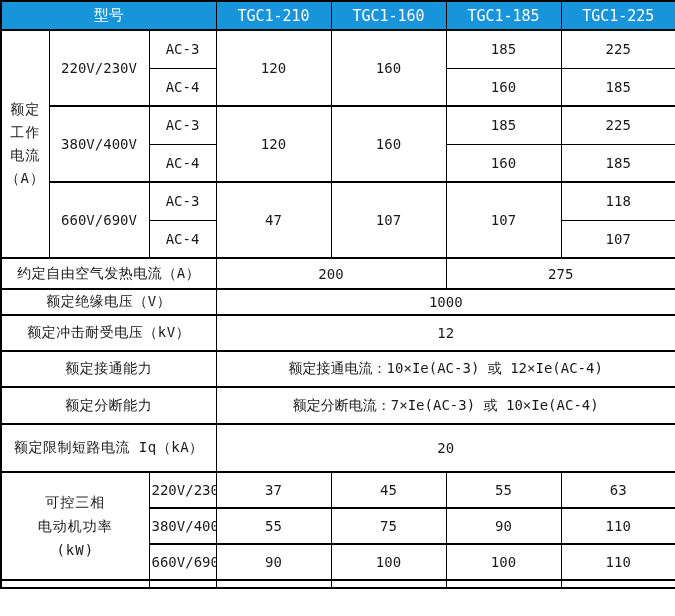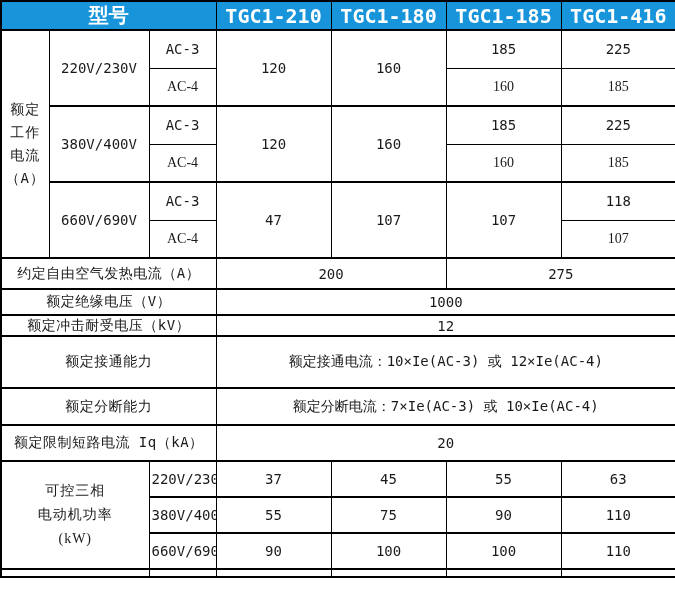--- a/index.html
+++ b/index.html
@@ -17,30 +17,29 @@
     border:2px solid var(--border);
   }
   td{
     border-left:1px solid var(--border);
     border-right:1px solid var(--border);
     border-top:2px solid var(--border);
     text-align:center;vertical-align:middle;
     font-size:14px;color:#1a1a1a;
     padding:0 2px;overflow:hidden;white-space:nowrap;
   }
-  tr.split td{border-top-width:1px;font-family:Liberation Serif, serif;}
+  tr.split td{border-top-width:1px;}
   td.hdr{
     background:var(--header-bg);
     color:var(--header-text);
-    font-size:20px;
+    font-size:15px;
     border-top:2px solid var(--border);
-    font-weight:bold;
   }
   td.vlabel div{line-height:23px;letter-spacing:1px;}
-  td.mlabel div{line-height:24px;letter-spacing:1px;font-family:Liberation Serif, serif;}
+  td.mlabel div{line-height:24px;letter-spacing:1px;}
   td.rowlabel{letter-spacing:0.5px;}
 </style>
 </head>
 <body>
 
 <div class="page">
   <table class="spec">
     <colgroup>
       <col style="width:48px">
         <col style="width:100px">
@@ -48,23 +47,23 @@
       <col style="width:115px">
         <col style="width:115px">
         <col style="width:115px">
         <col style="width:115px">
     </colgroup>
 
     <tbody>
         <tr style="height:29px">
       <td class="hdr" colspan="3">型号</td>
       <td class="hdr">TGC1-210</td>
-      <td class="hdr">TGC1-180</td>
+      <td class="hdr">TGC1-160</td>
       <td class="hdr">TGC1-185</td>
-      <td class="hdr">TGC1-416</td>
+      <td class="hdr">TGC1-225</td>
     </tr>
 
     <tr style="height:38px">
       <td class="vlabel" rowspan="6">
         <div>额定</div>
         <div>工作</div>
         <div>电流</div>
         <div>（A）</div>
       </td>
       <td rowspan="2">220V/230V</td>
@@ -111,36 +110,36 @@
       <td class="rowlabel" colspan="3">约定自由空气发热电流（A）</td>
       <td colspan="2">200</td>
       <td colspan="2">275</td>
     </tr>
 
     <tr style="height:26px">
       <td class="rowlabel" colspan="3">额定绝缘电压（V）</td>
       <td colspan="4">1000</td>
     </tr>
 
-    <tr style="height:21px">
+    <tr style="height:36px">
       <td class="rowlabel" colspan="3">额定冲击耐受电压（kV）</td>
       <td colspan="4">12</td>
     </tr>
 
-    <tr style="height:52px">
+    <tr style="height:36px">
       <td class="rowlabel" colspan="3">额定接通能力</td>
       <td colspan="4">额定接通电流：10×Ie(AC-3) 或 12×Ie(AC-4)</td>
     </tr>
 
     <tr style="height:37px">
       <td class="rowlabel" colspan="3">额定分断能力</td>
       <td colspan="4">额定分断电流：7×Ie(AC-3) 或 10×Ie(AC-4)</td>
     </tr>
 
-    <tr style="height:36px">
+    <tr style="height:48px">
       <td class="rowlabel" colspan="3">额定限制短路电流 Iq（kA）</td>
       <td colspan="4">20</td>
     </tr>
 
     <tr style="height:36px">
       <td class="mlabel" colspan="2" rowspan="3">
         <div>可控三相</div>
         <div>电动机功率</div>
         <div>(kW)</div>
       </td>

